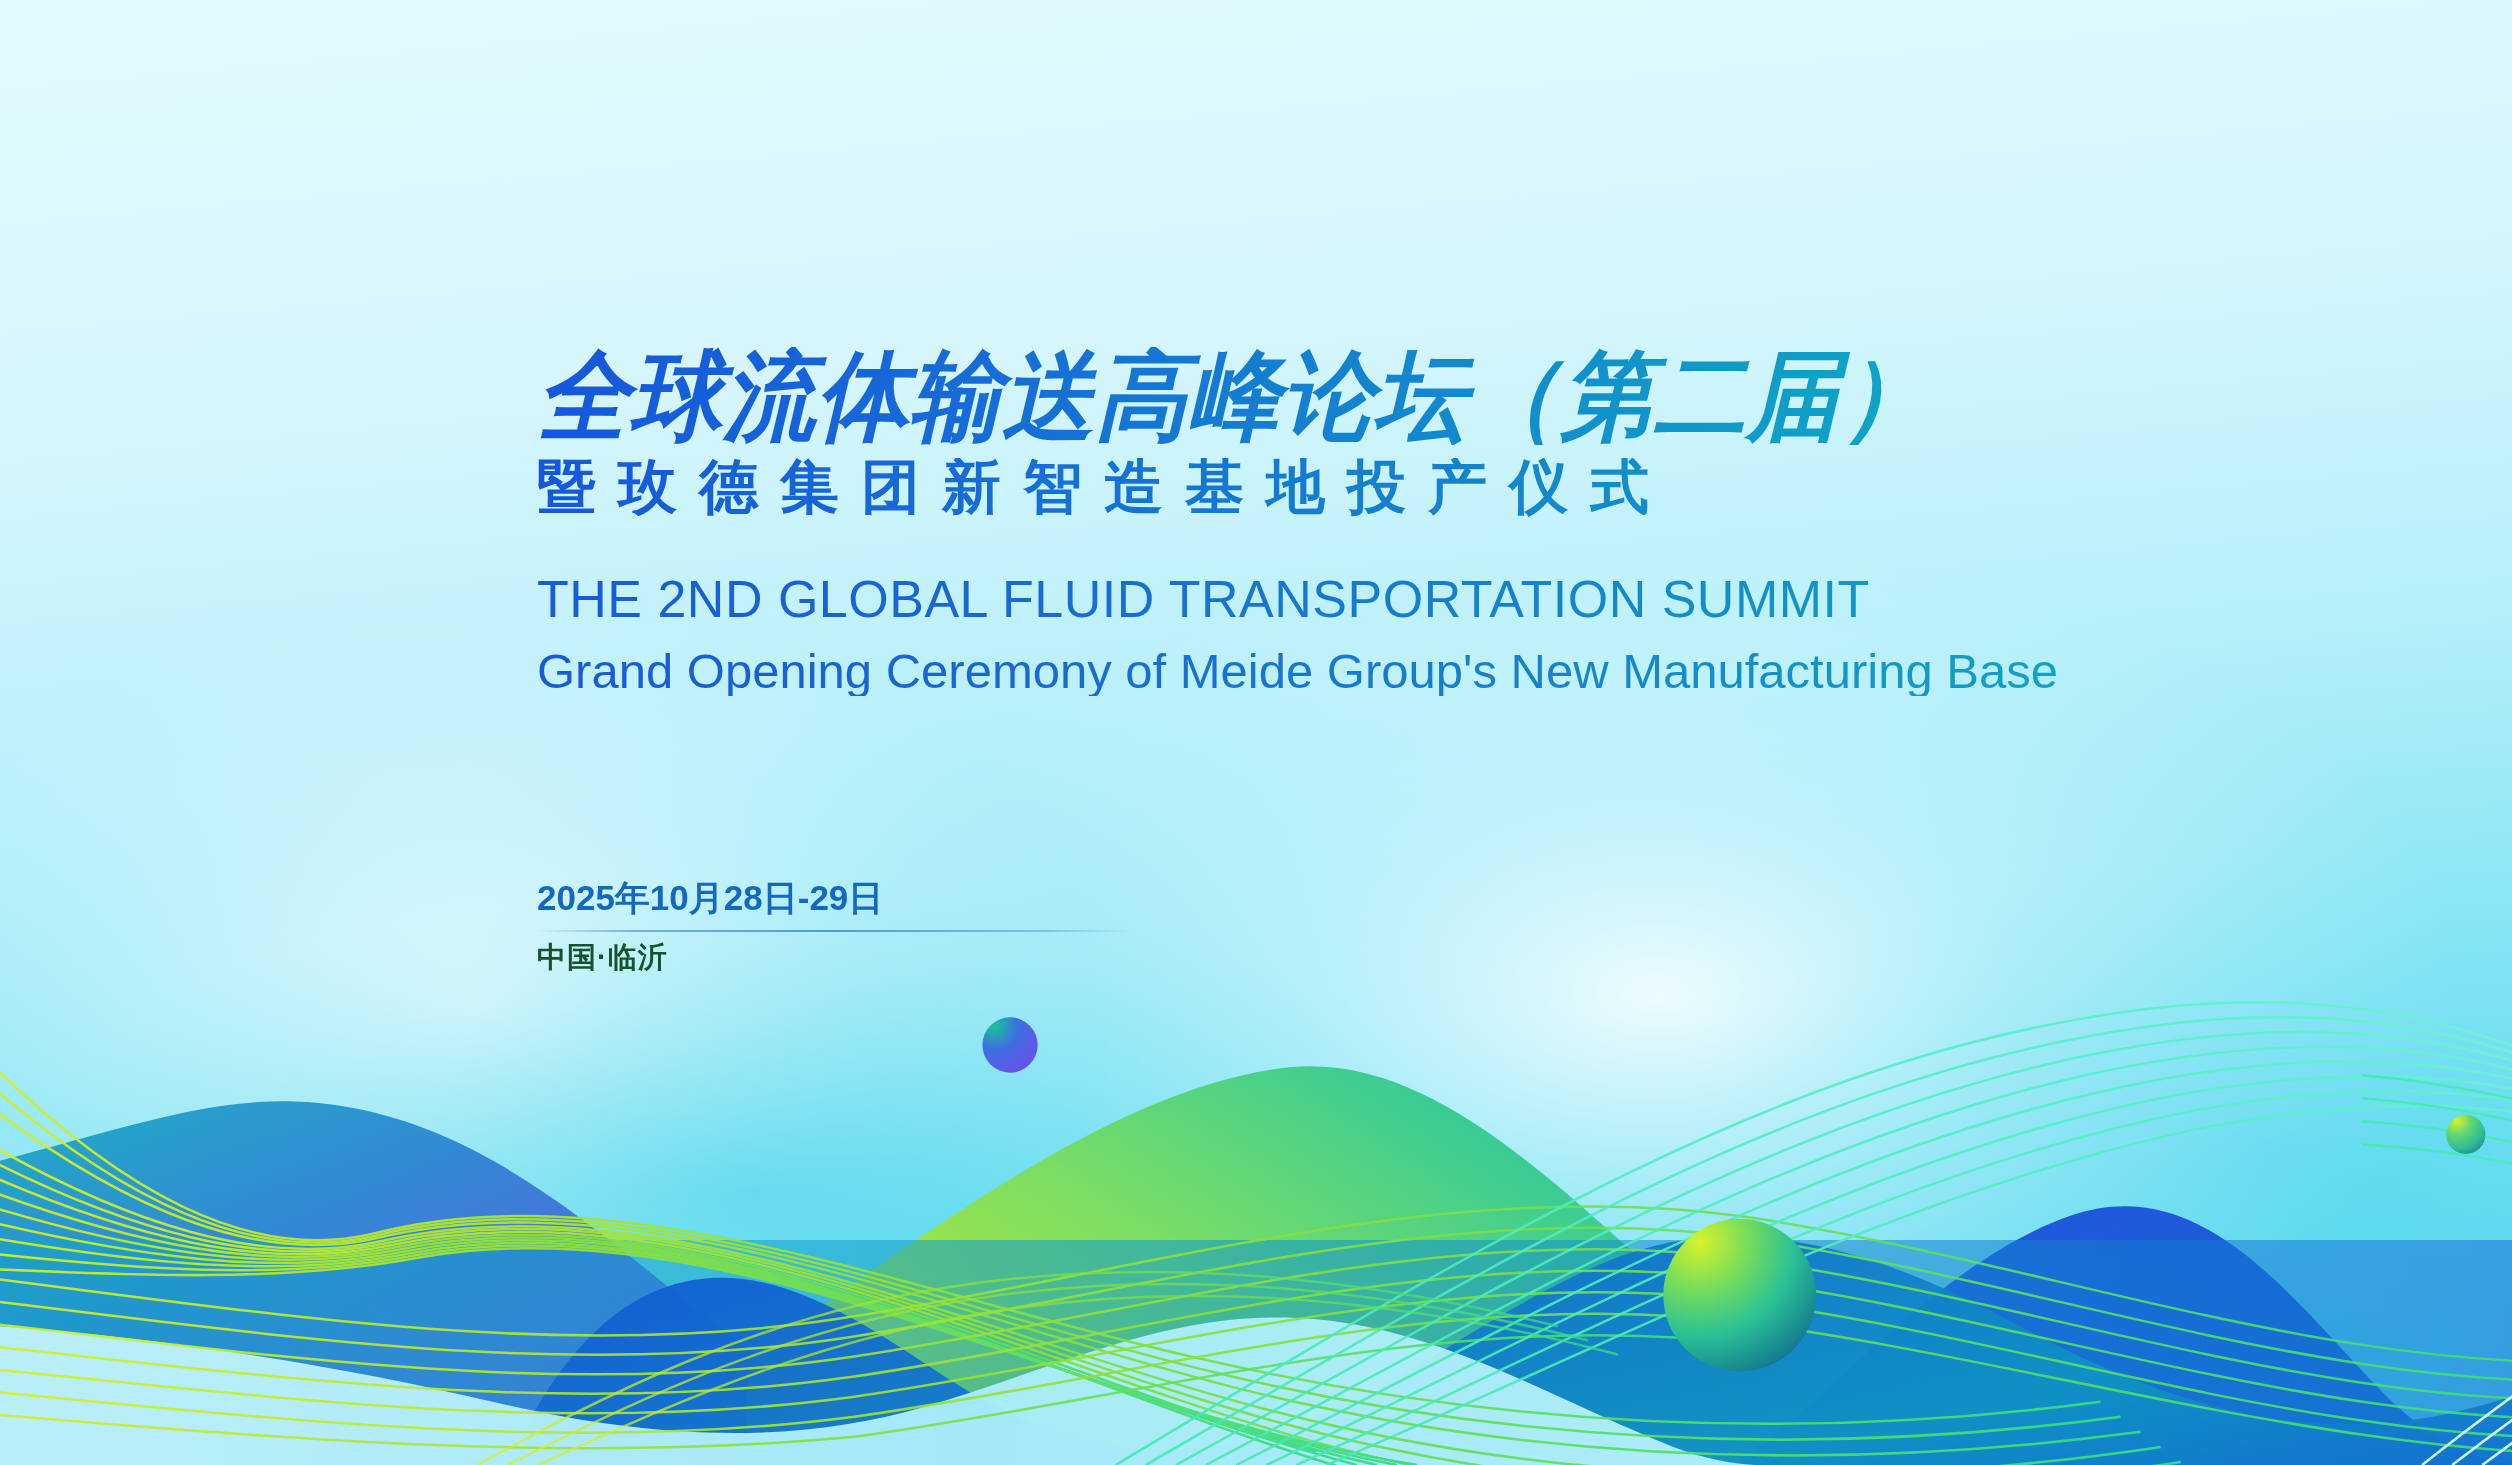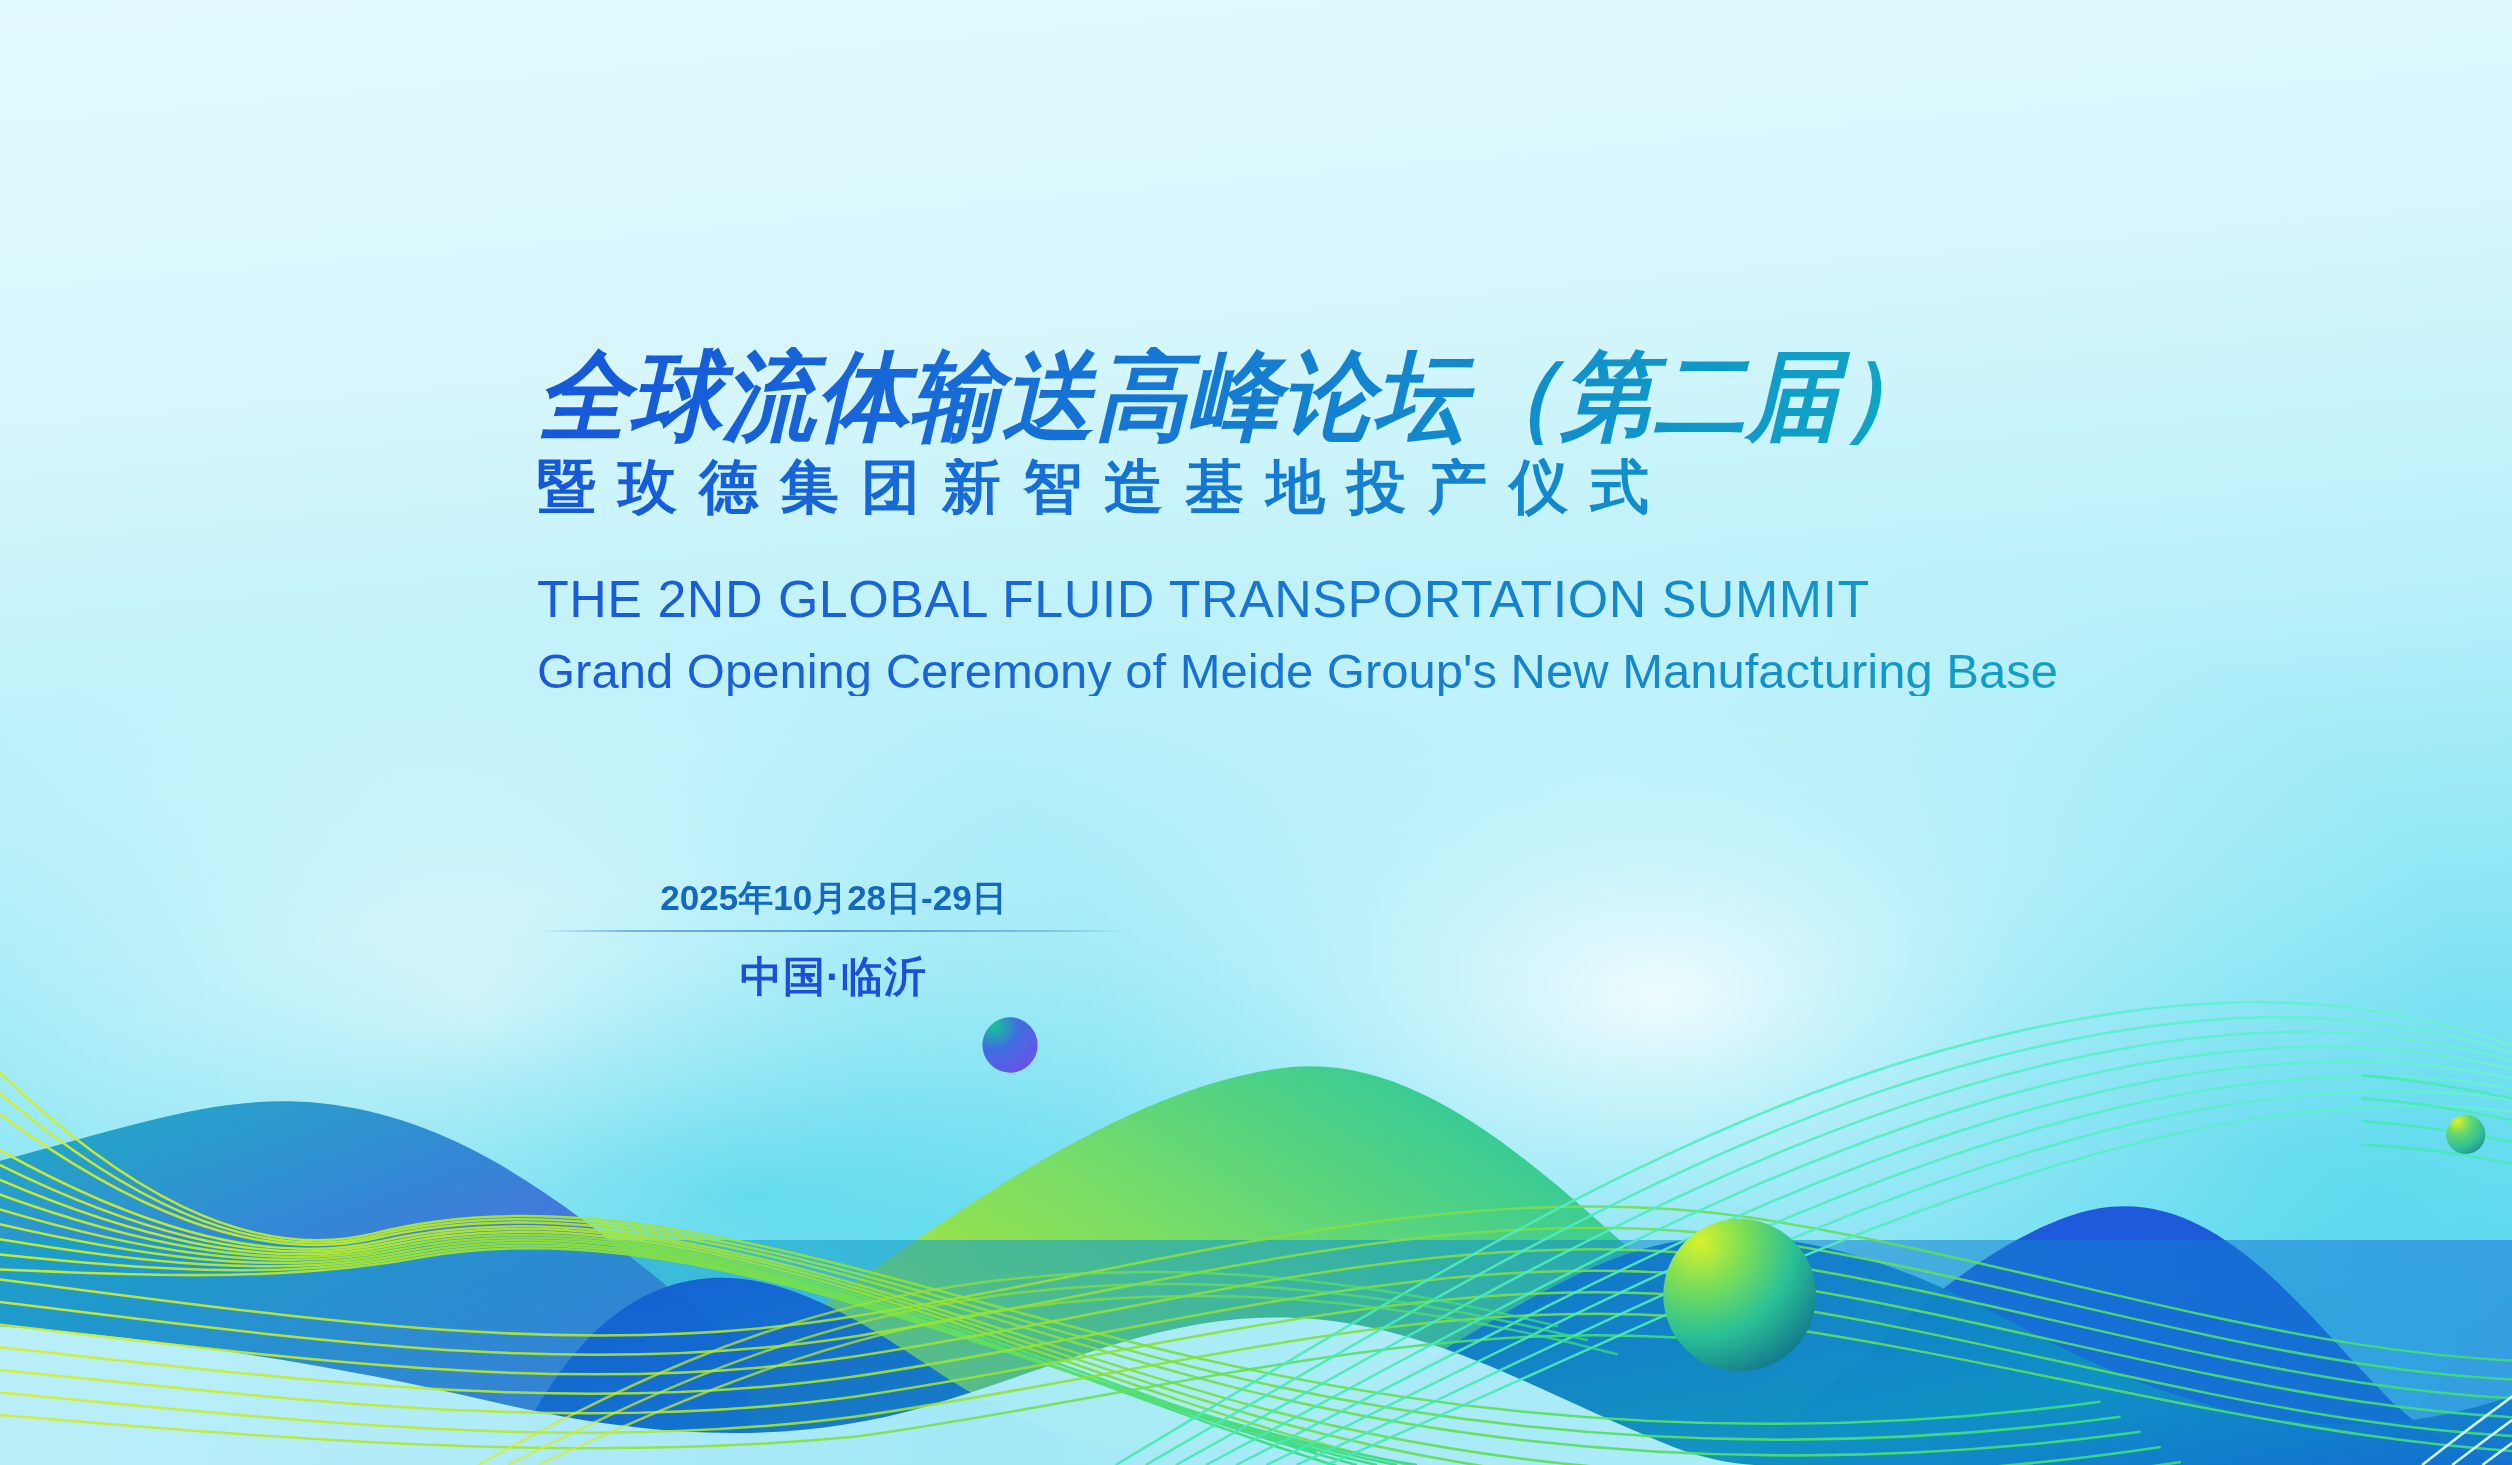--- a/index.html
+++ b/index.html
@@ -68,42 +68,41 @@
     background:linear-gradient(90deg,#1a5ad6 0%,#1a66d4 22%,#1588cc 52%,#11a9c1 78%,#0cc3b2 97%,#0bc8b0 100%);
     -webkit-background-clip:text;background-clip:text;
     color:transparent;-webkit-text-fill-color:transparent;
   }
 
   #meta-block{
     position:absolute;
     left:537px; top:880px;
     width:593px;
     z-index:60;
-    text-align:center;
   }
   .m-date{
     font-size:35px;
     font-weight:bold;
     line-height:1.0;
     color:#1568c0;
     white-space:nowrap;
     letter-spacing:0px;
   }
   .m-rule{
     margin-top:15px;
     height:1.5px;
     width:593px;
     background:linear-gradient(90deg,rgba(21,104,192,0) 0%,rgba(21,104,192,.45) 16%,rgba(21,104,192,.62) 50%,rgba(21,104,192,.30) 86%,rgba(21,104,192,0) 100%);
   }
   .m-city{
-    margin-top:24px;
-    font-size:42px;
+    margin-top:11px;
+    font-size:29px;
     font-weight:bold;
     line-height:1.0;
-    color:#1d4ed8;
+    color:#14532d;
     white-space:nowrap;
     letter-spacing:1px;
   }
 </style>
 </head>
 <body>
 
 <div id="stage">
 
   <div class="layer">

